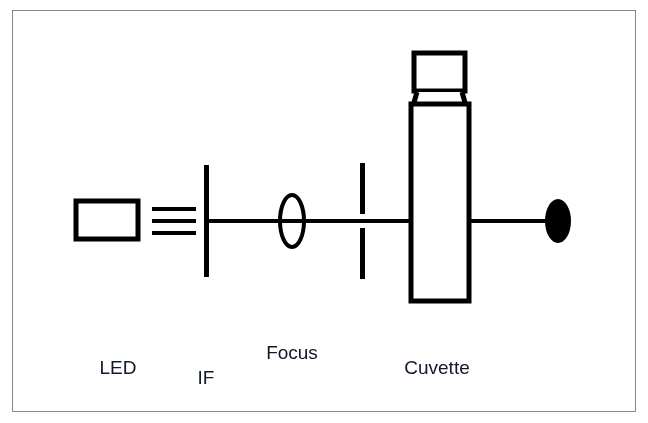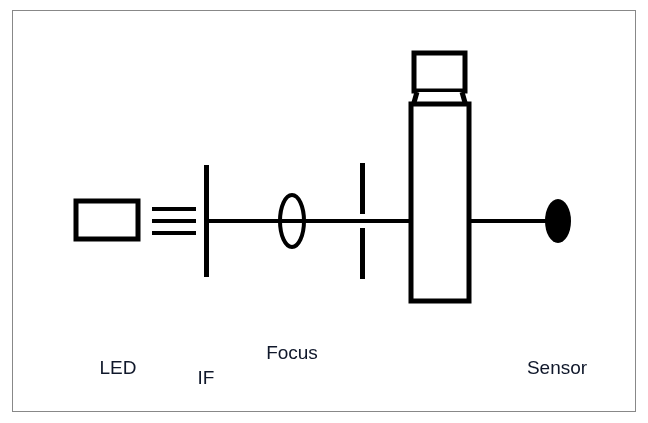--- a/index.html
+++ b/index.html
@@ -103,16 +103,16 @@
     </g>
 
   </svg>
 
   <div class="label" style="left:118px; top:358px;">LED</div>
 
   <div class="label" style="left:206px; top:368px;">IF</div>
 
   <div class="label" style="left:292px; top:343px;">Focus</div>
 
+  <div class="label" style="left:437px; top:358px;">Cuvette</div>
 
-  <div class="label" style="left:557px; top:358px;">Sensor</div>
 
 </div>
 
 </body></html>

